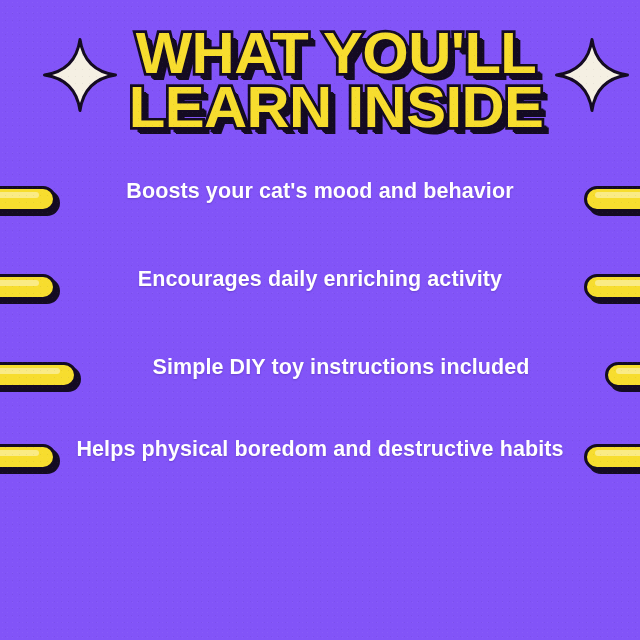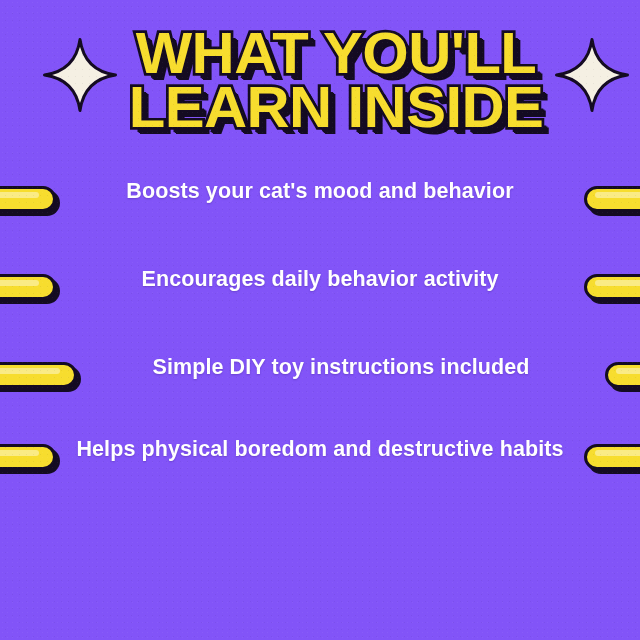--- a/index.html
+++ b/index.html
@@ -184,21 +184,21 @@
       <div class="row-text">Boosts your cat's mood and behavior</div>
       <div class="pill-wrap right">
           <div class="pill"></div>
         </div>
     </div>
 
     <div class="row" id="row-1">
       <div class="pill-wrap left">
           <div class="pill"></div>
         </div>
-      <div class="row-text">Encourages daily behavior activity</div>
+      <div class="row-text">Encourages daily enriching activity</div>
       <div class="pill-wrap right">
           <div class="pill"></div>
         </div>
     </div>
 
     <div class="row" id="row-2">
       <div class="pill-wrap left">
           <div class="pill"></div>
         </div>
       <div class="row-text">Simple DIY toy instructions included</div>

